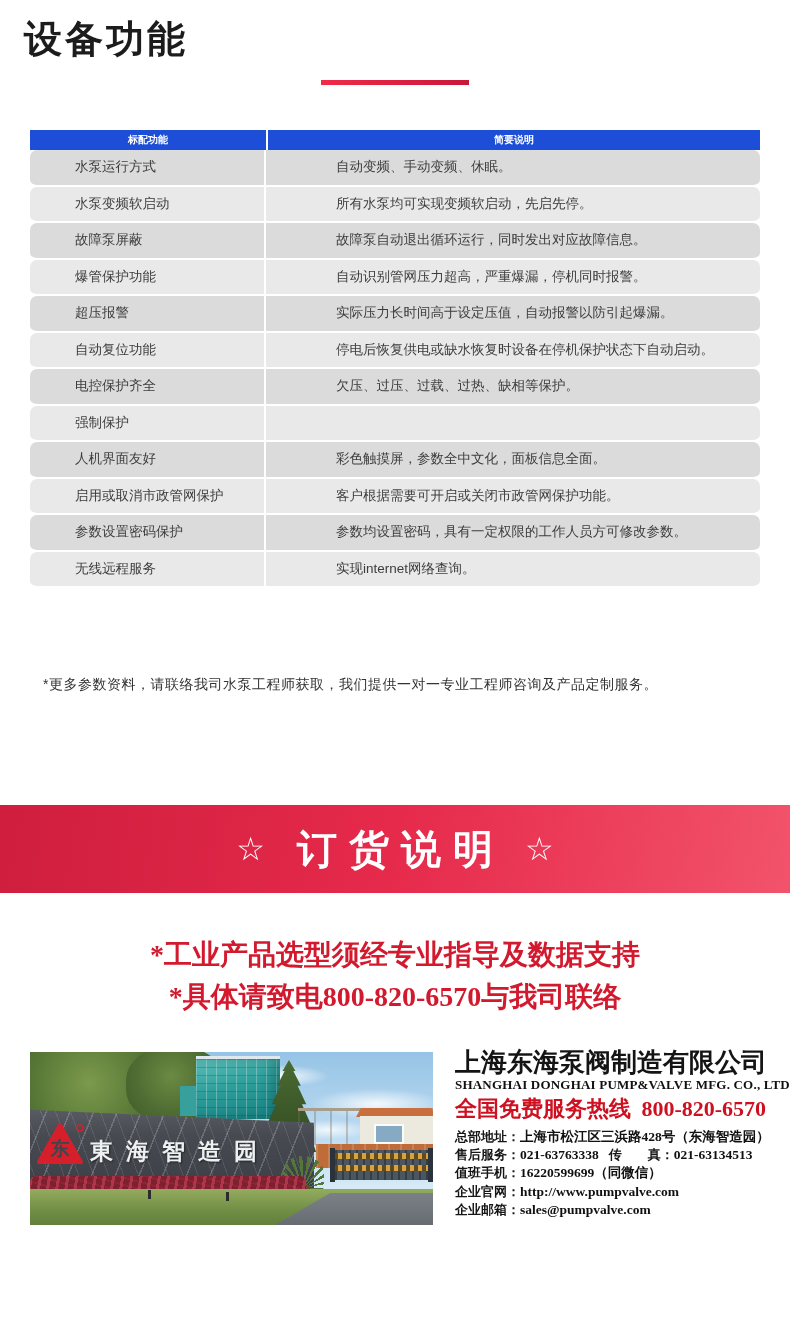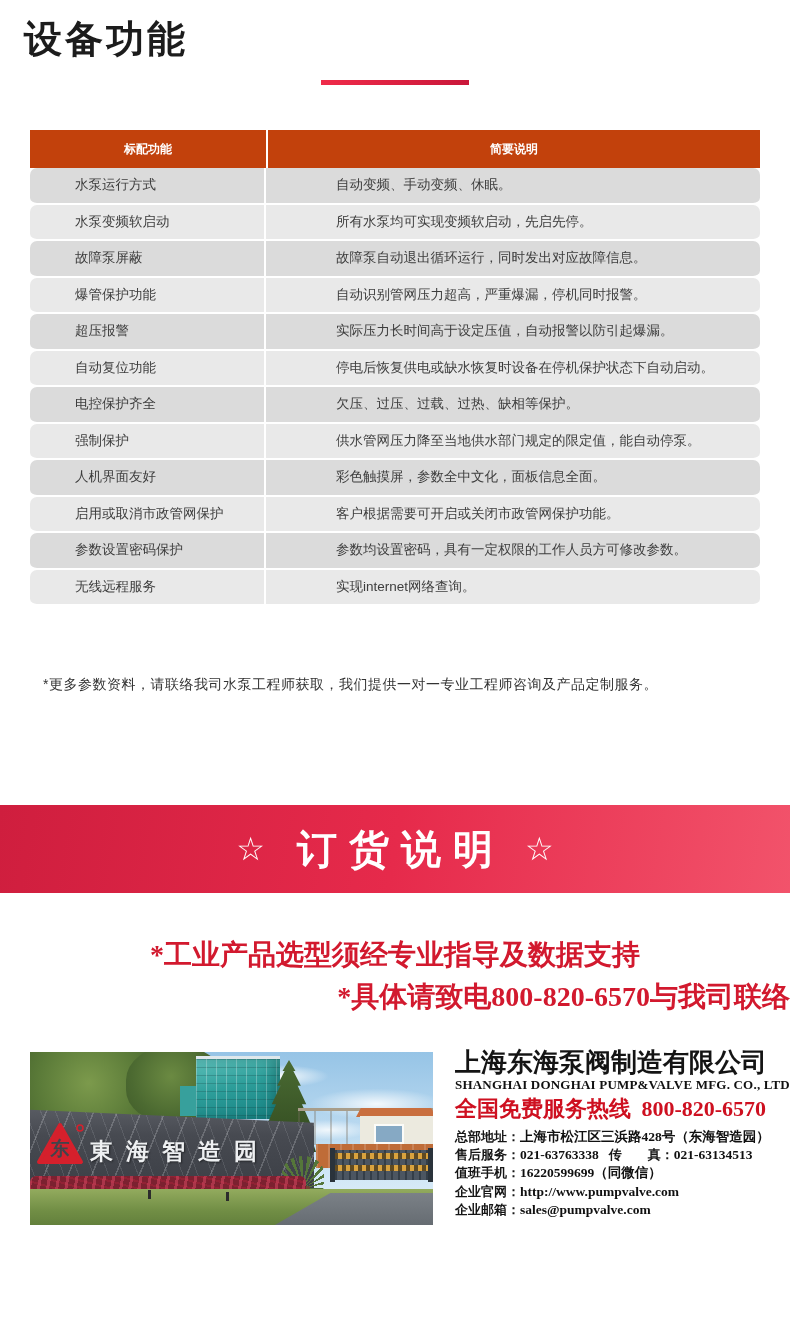--- a/index.html
+++ b/index.html
@@ -8,22 +8,22 @@
   .abs{position:absolute;}
 
   
   .page-title{left:0;top:14px;width:790px;
     font-size:38px;font-weight:800;color:#1c1c1c;letter-spacing:3px;padding-left:24px;}
   .title-underline{left:321px;top:80px;width:148px;height:5px;
     background:linear-gradient(90deg,#ef2b49,#c9173a);}
 
   
   .ftable{left:30px;top:130px;width:730px;}
-  .thead{display:flex;height:38px;background:#c2410c;color:#fff;
-    font-size:12px;font-weight:700;}
+  .thead{display:flex;height:20px;background:#1d4ed8;color:#fff;
+    font-size:10px;font-weight:700;}
   .thead .h1{flex:0 0 236px;border-right:2px solid #fff;
     display:flex;align-items:center;justify-content:center;}
   .thead .h2{flex:1;display:flex;align-items:center;justify-content:center;}
   .trow{display:flex;height:36.5px;box-sizing:border-box;border-bottom:2px solid #fff;
     font-size:13.5px;color:#3d3d3d;border-radius:7px;}
   .trow:nth-child(odd){background:#dbdbdb;}
   .trow:nth-child(even){background:#e9e9e9;}
   .trow .c1{flex:0 0 236px;box-sizing:border-box;border-right:2px solid #fff;
     display:flex;align-items:center;padding-left:45px;}
   .trow .c2{flex:1;display:flex;align-items:center;padding-left:70px;}
@@ -33,21 +33,21 @@
   
   .banner{left:0;top:805px;width:790px;height:88px;
     background:linear-gradient(100deg,#cf1e3e 0%,#e62a4b 50%,#f2536b 100%);
     display:flex;align-items:center;justify-content:center;gap:20px;color:#fff;}
   .banner .star{font-size:32px;line-height:1;}
   .banner .btitle{font-size:40px;font-weight:900;letter-spacing:12px;text-indent:12px;
     white-space:nowrap;}
 
   .advisory{left:0;width:790px;text-align:center;color:#d2192e;font-weight:700;
     font-family:"Liberation Serif", serif;font-size:28px;white-space:nowrap;}
-  .adv1{top:936px;} .adv2{top:978px;text-align:right;}
+  .adv1{top:936px;} .adv2{top:978px;}
 
   
   .photo{left:30px;top:1052px;width:403px;height:173px;overflow:hidden;background:#bcd9ee;}
   .photo *{position:absolute;}
   .sky{inset:0;background:
     radial-gradient(ellipse 70px 16px at 62% 14%, rgba(255,255,255,.95), rgba(255,255,255,0) 70%),
     radial-gradient(ellipse 95px 22px at 86% 30%, rgba(255,255,255,.85), rgba(255,255,255,0) 70%),
     radial-gradient(ellipse 60px 14px at 74% 45%, rgba(255,255,255,.8), rgba(255,255,255,0) 70%),
     linear-gradient(180deg,#96c4e6 0%,#cfe6f6 70%,#e8f2fa 100%);}
   .bldg-gray{left:0;top:18px;width:34px;height:60px;background:#8f959d;
@@ -158,21 +158,20 @@
       <div class="trow">
         <div class="c1">自动复位功能</div>
         <div class="c2">停电后恢复供电或缺水恢复时设备在停机保护状态下自动启动。</div>
       </div>
       <div class="trow">
         <div class="c1">电控保护齐全</div>
         <div class="c2">欠压、过压、过载、过热、缺相等保护。</div>
       </div>
       <div class="trow">
         <div class="c1">强制保护</div>
-        <div class="c2">供水管网压力降至当地供水部门规定的限定值，能自动停泵。</div>
       </div>
       <div class="trow">
         <div class="c1">人机界面友好</div>
         <div class="c2">彩色触摸屏，参数全中文化，面板信息全面。</div>
       </div>
       <div class="trow">
         <div class="c1">启用或取消市政管网保护</div>
         <div class="c2">客户根据需要可开启或关闭市政管网保护功能。</div>
       </div>
       <div class="trow">

